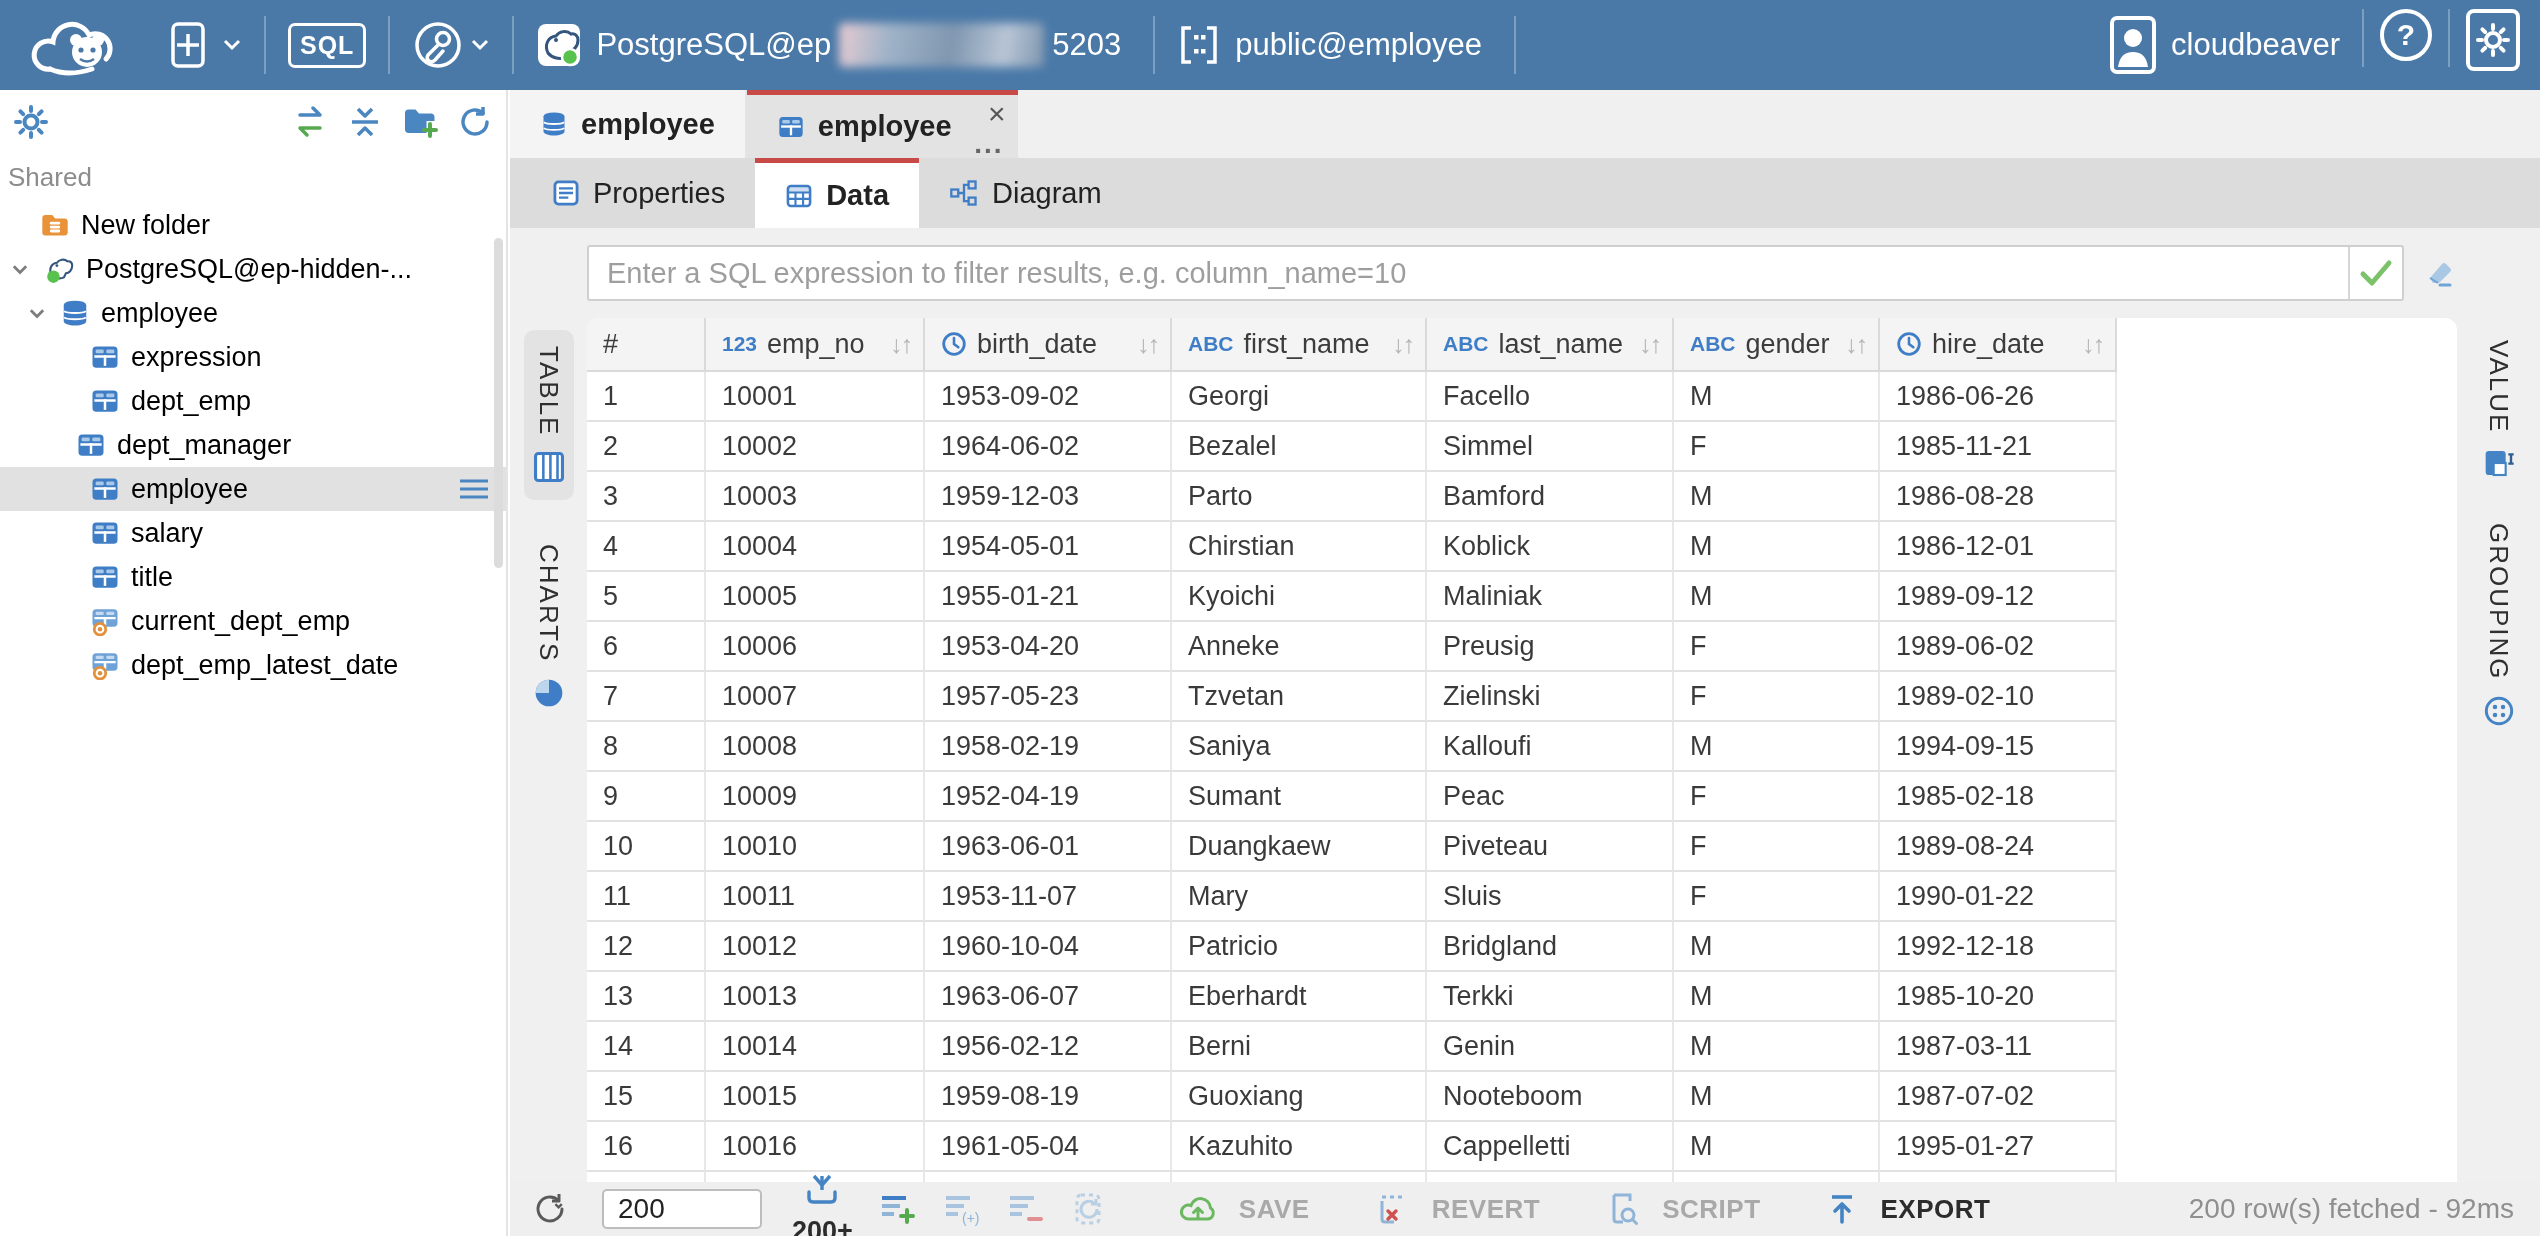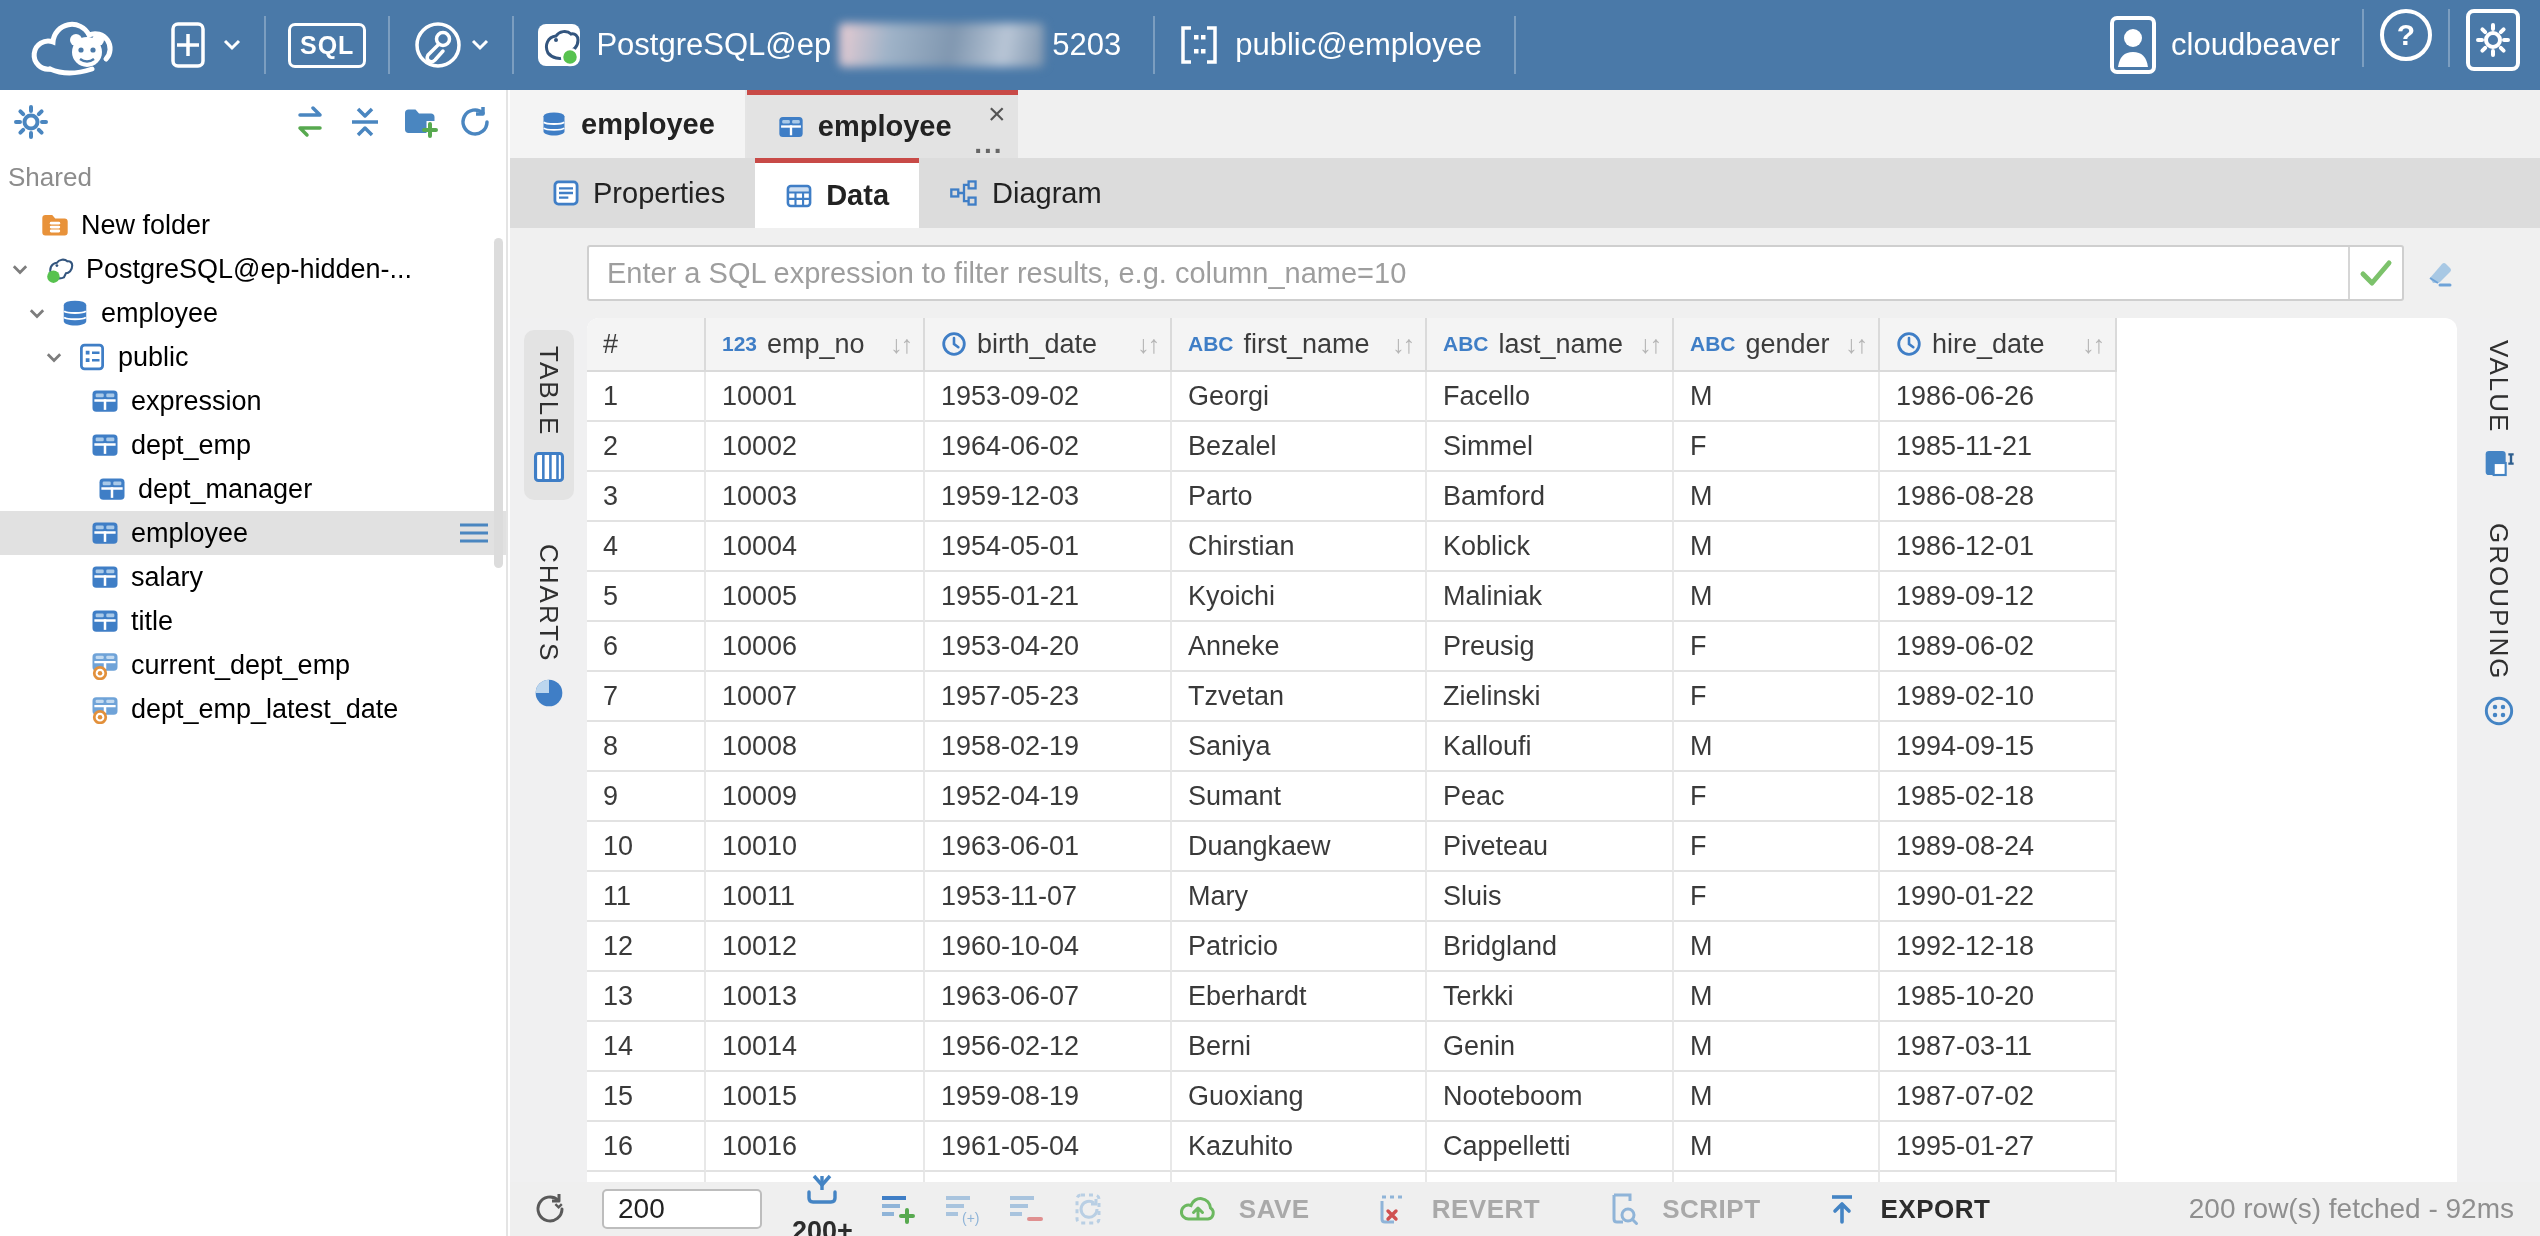--- a/index.html
+++ b/index.html
@@ -295,37 +295,20 @@
         <span class="tico">
           <svg width="30" height="30" viewBox="0 0 24 24">
             <ellipse cx="12" cy="5.5" rx="9" ry="3.4" fill="#3F7EC6"></ellipse>
             <path d="M3 5.5v13c0 1.9 4 3.4 9 3.4s9-1.5 9-3.4v-13z" fill="#3F7EC6"></path>
             <path d="M3.3 10.5c2.2 2 15.2 2 17.4 0M3.3 15.5c2.2 2 15.2 2 17.4 0" stroke="#fff" stroke-width="1.6" fill="none"></path>
           </svg>
         </span>
         <span>employee</span>
       </div>
 
-      <div class="trow" style="padding-left:42px">
-        <span class="tchev">
-          <svg width="22" height="22" viewBox="0 0 16 16">
-              <path d="M3.5 6l4.5 4.5L12.5 6" stroke="#7d7d7d" stroke-width="2" fill="none"></path>
-            </svg>
-        </span>
-        <span class="tico">
-          <svg width="30" height="30" viewBox="0 0 24 24">
-            <rect x="3.5" y="2.5" width="17" height="19" rx="2.5" fill="#fff" stroke="#3F7EC6" stroke-width="2.2"></rect>
-            <rect x="7" y="7" width="3" height="3" fill="#3F7EC6"></rect>
-              <rect x="12" y="7.6" width="6" height="2" fill="#3F7EC6"></rect>
-            <rect x="7" y="13" width="3" height="3" fill="#3F7EC6"></rect>
-              <rect x="12" y="13.6" width="6" height="2" fill="#3F7EC6"></rect>
-          </svg>
-        </span>
-        <span>public</span>
-      </div>
 
       <div class="trow" style="padding-left:90px">
         <span class="tico">
           <svg width="30" height="30" viewBox="0 0 24 24">
             <rect x="2" y="3.5" width="20" height="17" rx="3" fill="#3F7EC6"></rect>
             <rect x="4.5" y="6" width="6.5" height="3" rx="1" fill="#a9c9e8"></rect>
               <rect x="13" y="6" width="6.5" height="3" rx="1" fill="#a9c9e8"></rect>
             <rect x="3.5" y="10.6" width="17" height="2" fill="#fff"></rect>
               <rect x="11" y="10.6" width="2" height="8.5" fill="#fff"></rect>
           </svg>
@@ -339,21 +322,21 @@
             <rect x="2" y="3.5" width="20" height="17" rx="3" fill="#3F7EC6"></rect>
             <rect x="4.5" y="6" width="6.5" height="3" rx="1" fill="#a9c9e8"></rect>
               <rect x="13" y="6" width="6.5" height="3" rx="1" fill="#a9c9e8"></rect>
             <rect x="3.5" y="10.6" width="17" height="2" fill="#fff"></rect>
               <rect x="11" y="10.6" width="2" height="8.5" fill="#fff"></rect>
           </svg>
         </span>
         <span>dept_emp</span>
       </div>
 
-      <div class="trow" style="padding-left:97px">
+      <div class="trow" style="padding-left:76px">
         <span class="tico">
           <svg width="30" height="30" viewBox="0 0 24 24">
             <rect x="2" y="3.5" width="20" height="17" rx="3" fill="#3F7EC6"></rect>
             <rect x="4.5" y="6" width="6.5" height="3" rx="1" fill="#a9c9e8"></rect>
               <rect x="13" y="6" width="6.5" height="3" rx="1" fill="#a9c9e8"></rect>
             <rect x="3.5" y="10.6" width="17" height="2" fill="#fff"></rect>
               <rect x="11" y="10.6" width="2" height="8.5" fill="#fff"></rect>
           </svg>
         </span>
         <span>dept_manager</span>

